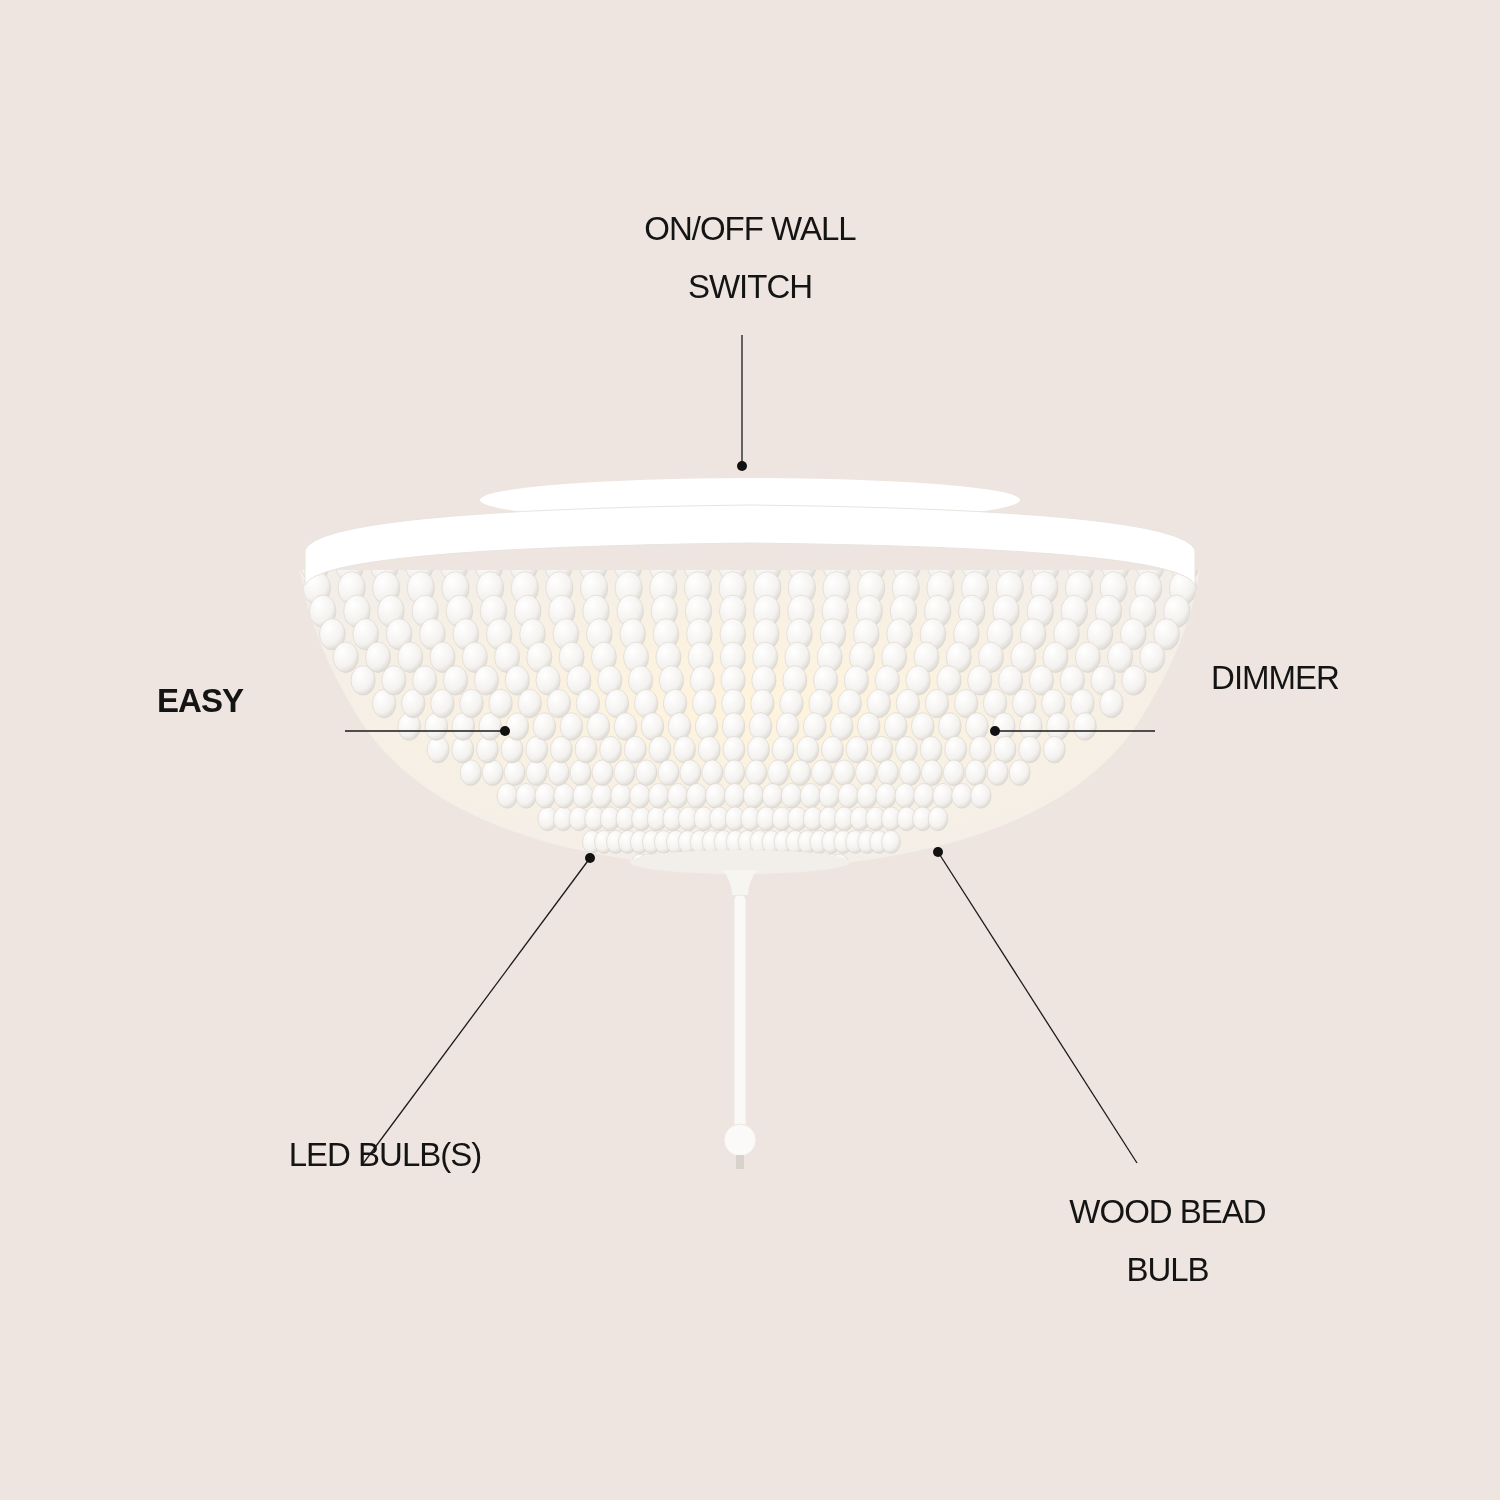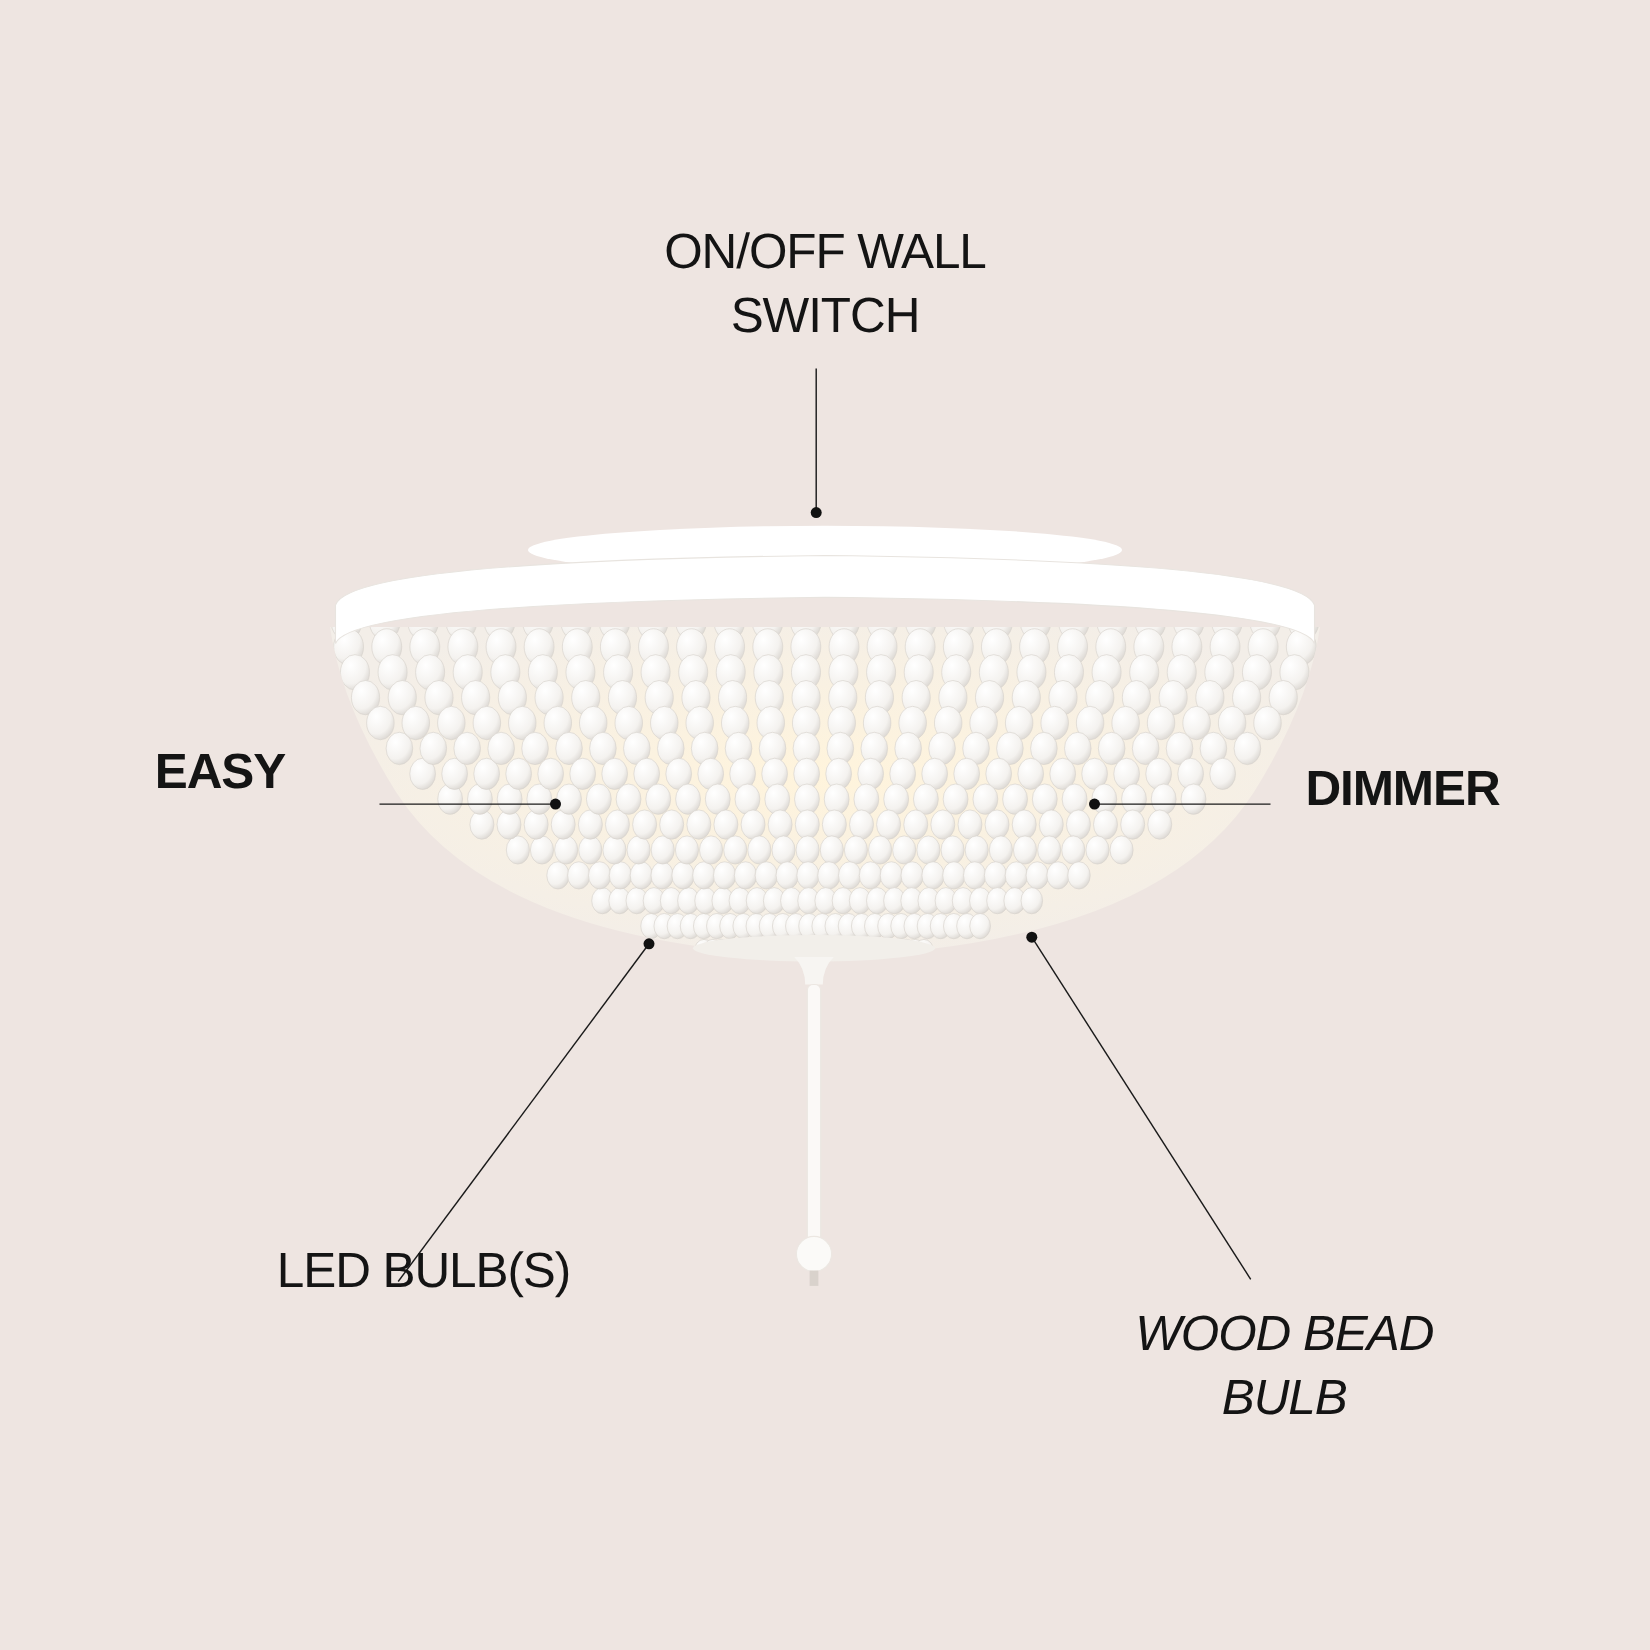--- a/index.html
+++ b/index.html
@@ -3,21 +3,21 @@
 <meta charset="utf-8">
 <style>
   html, body { margin:0; padding:0; }
   body {
     width:1500px; height:1500px; position:relative; overflow:hidden;
     background:#eee5e1;
     font-family:"Liberation Sans", sans-serif;
     color:#111;
   }
   .label {
-    position:absolute; text-align:center; font-size:45px; line-height:58px;
+    position:absolute; text-align:center; font-size:33px; line-height:58px;
     letter-spacing:-1px; color:#141414; white-space:nowrap;
   }
   .label span { display:block; }
   svg.overlay { position:absolute; left:0; top:0; }
 </style>
 </head>
 <body>
 
 <svg class="overlay" width="1500" height="1500" viewBox="0 0 1500 1500">
   <defs>
@@ -435,22 +435,22 @@
   </g>
 </svg>
 
 <div class="label" style="left:560px; top:200px; width:380px;">
   <span>ON/OFF WALL</span>
   <span>SWITCH</span>
 </div>
 <div class="label" style="left:60px; top:672px; width:280px;font-weight:bold;">
   <span>EASY</span>
 </div>
-<div class="label" style="left:1115px; top:688px; width:320px;font-weight:bold;">
+<div class="label" style="left:1115px; top:649px; width:320px;">
   <span>DIMMER</span>
 </div>
 <div class="label" style="left:220px; top:1126px; width:330px;">
   <span>LED BULB(S)</span>
 </div>
-<div class="label" style="left:1000px; top:1183px; width:335px;font-style:italic;">
+<div class="label" style="left:1000px; top:1183px; width:335px;">
   <span>WOOD BEAD</span>
   <span>BULB</span>
 </div>
 
 </body></html>

